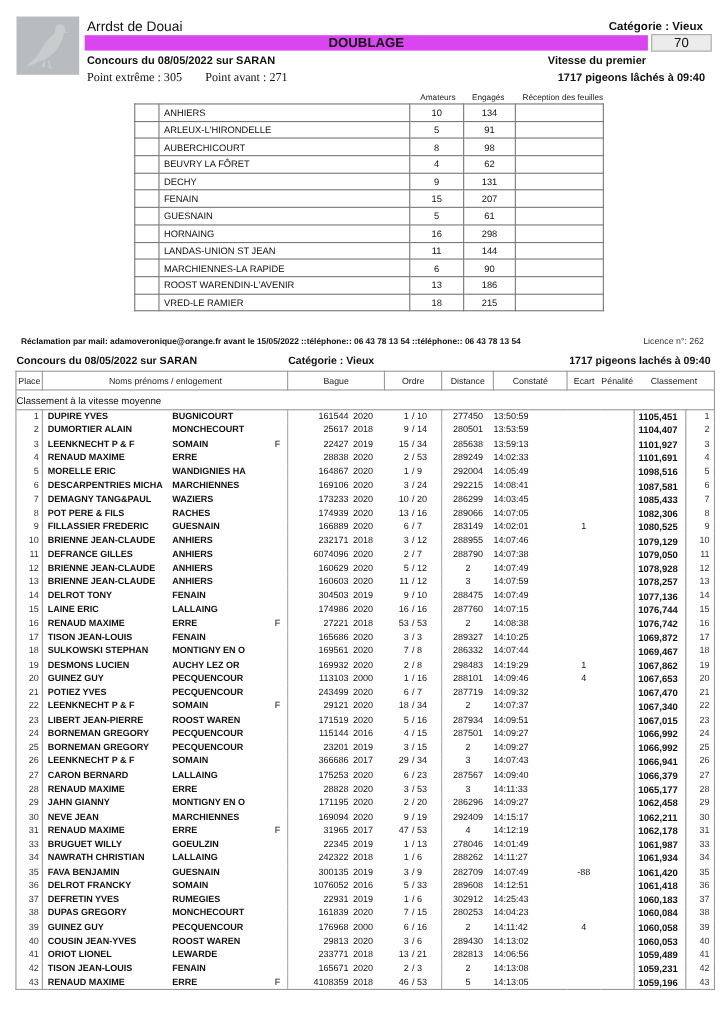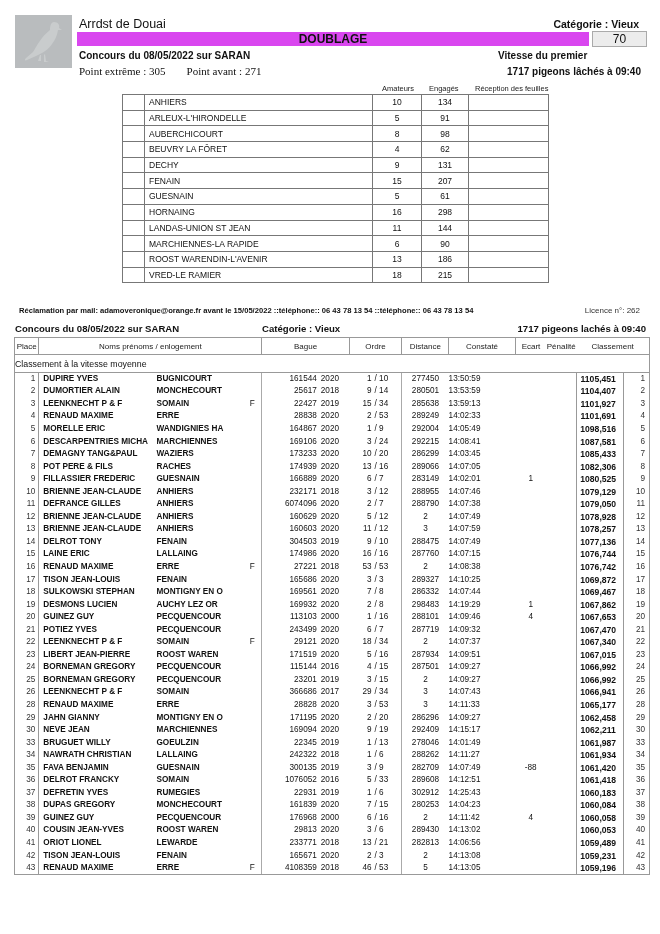--- a/index.html
+++ b/index.html
@@ -601,20 +601,36 @@
         <td class="c-ord1">29</td>
         <td class="c-ord2">/ <span>34</span></td>
         <td class="c-dist">3</td>
         <td class="c-const">14:07:43</td>
         <td class="c-ecart"></td>
         <td class="c-pen"></td>
         <td class="c-class">1066,941</td>
         <td class="c-rank">26</td>
       </tr>
       <tr>
+        <td class="c-place">27</td>
+        <td class="c-name">CARON BERNARD</td>
+        <td class="c-loc">LALLAING</td>
+        <td class="c-f"></td>
+        <td class="c-bague">175253</td>
+        <td class="c-year">2020</td>
+        <td class="c-ord1">6</td>
+        <td class="c-ord2">/ <span>23</span></td>
+        <td class="c-dist">287567</td>
+        <td class="c-const">14:09:40</td>
+        <td class="c-ecart"></td>
+        <td class="c-pen"></td>
+        <td class="c-class">1066,379</td>
+        <td class="c-rank">27</td>
+      </tr>
+      <tr>
         <td class="c-place">28</td>
         <td class="c-name">RENAUD MAXIME</td>
         <td class="c-loc">ERRE</td>
         <td class="c-f"></td>
         <td class="c-bague">28828</td>
         <td class="c-year">2020</td>
         <td class="c-ord1">3</td>
         <td class="c-ord2">/ <span>53</span></td>
         <td class="c-dist">3</td>
         <td class="c-const">14:11:33</td>
@@ -647,20 +663,36 @@
         <td class="c-bague">169094</td>
         <td class="c-year">2020</td>
         <td class="c-ord1">9</td>
         <td class="c-ord2">/ <span>19</span></td>
         <td class="c-dist">292409</td>
         <td class="c-const">14:15:17</td>
         <td class="c-ecart"></td>
         <td class="c-pen"></td>
         <td class="c-class">1062,211</td>
         <td class="c-rank">30</td>
+      </tr>
+      <tr>
+        <td class="c-place">31</td>
+        <td class="c-name">RENAUD MAXIME</td>
+        <td class="c-loc">ERRE</td>
+        <td class="c-f">F</td>
+        <td class="c-bague">31965</td>
+        <td class="c-year">2017</td>
+        <td class="c-ord1">47</td>
+        <td class="c-ord2">/ <span>53</span></td>
+        <td class="c-dist">4</td>
+        <td class="c-const">14:12:19</td>
+        <td class="c-ecart"></td>
+        <td class="c-pen"></td>
+        <td class="c-class">1062,178</td>
+        <td class="c-rank">31</td>
       </tr>
       <tr>
         <td class="c-place">33</td>
         <td class="c-name">BRUGUET WILLY</td>
         <td class="c-loc">GOEULZIN</td>
         <td class="c-f"></td>
         <td class="c-bague">22345</td>
         <td class="c-year">2019</td>
         <td class="c-ord1">1</td>
         <td class="c-ord2">/ <span>13</span></td>

